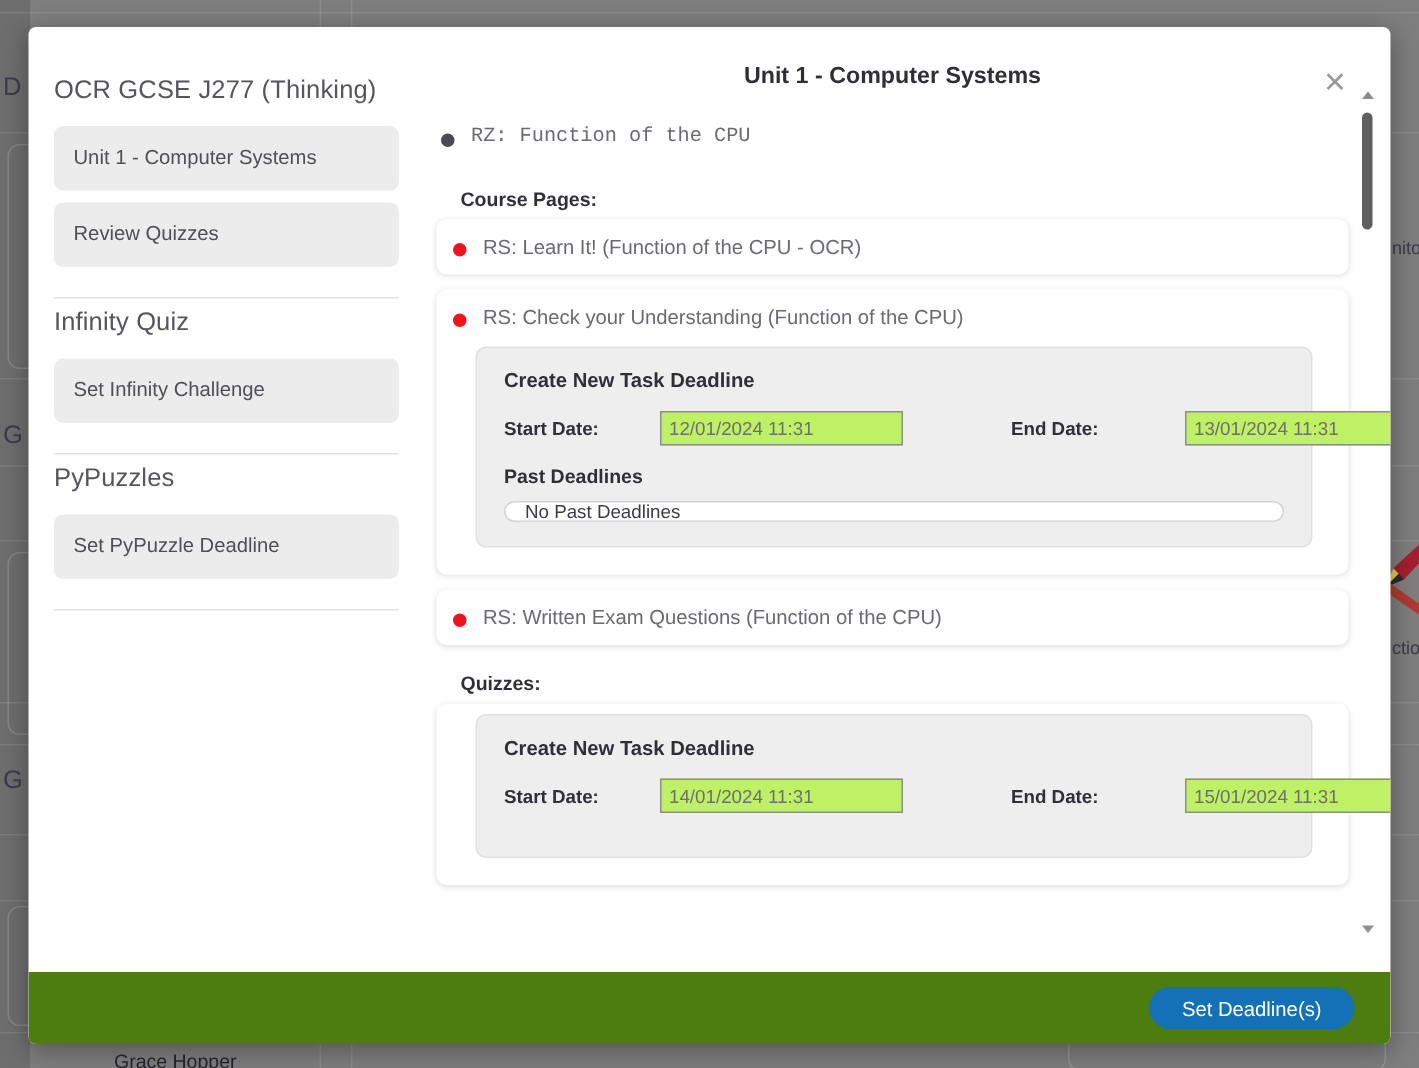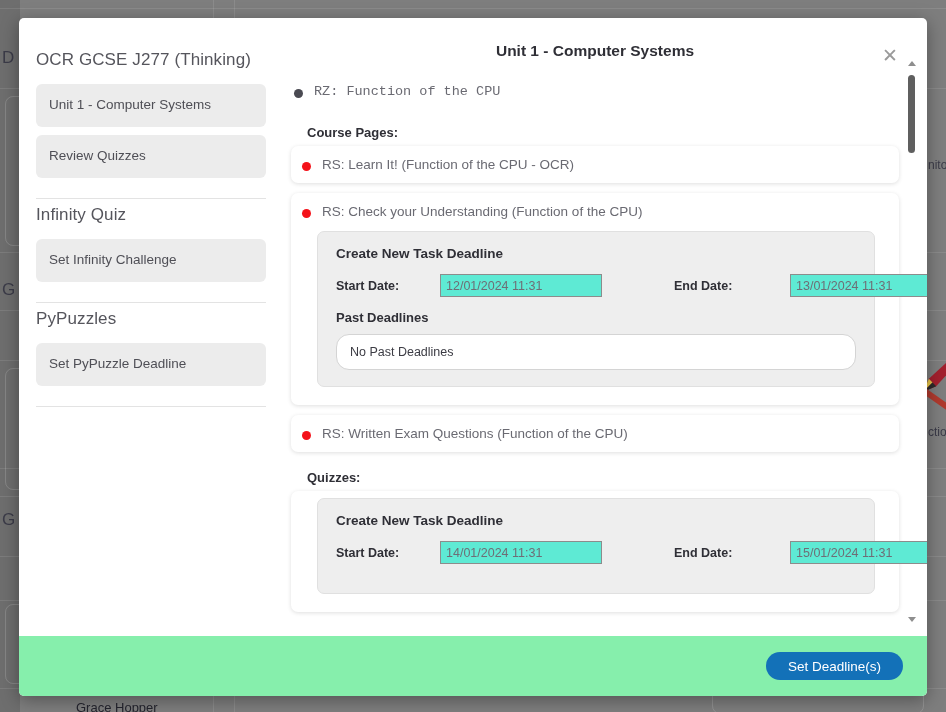--- a/index.html
+++ b/index.html
@@ -228,39 +228,39 @@
   .db-label.end {
     width: 116px;
     flex: 0 0 116px;
     padding-left: 72px;
     box-sizing: content-box;
   }
   .date-input {
     width: 150px;
     height: 17px;
     border: 1px solid #8c8c8c;
-    background: #5eead4;
+    background: #bef264;
     font-size: 12.5px;
     color: #6e6e76;
     padding: 2px 5px;
     font-family: "Liberation Sans", sans-serif;
     box-sizing: content-box;
     border-radius: 0;
   }
   .db-sub {
     font-size: 13px;
     font-weight: 700;
     color: #2f2f36;
     margin-bottom: 9px;
   }
   .past-input {
     display: block;
     width: 100%;
     box-sizing: border-box;
-    height: 36px;
+    height: 14px;
     border: 1px solid #d4d4d4;
     border-radius: 13px;
     background: #ffffff;
     font-size: 12.5px;
     color: #3c3c44;
     padding: 0 13px;
     font-family: "Liberation Sans", sans-serif;
   }
 
   
@@ -287,22 +287,22 @@
     width: 7px;
     height: 78px;
     background: #5f5f5f;
     border-radius: 4px;
   }
 
   
   .modal-footer {
     position: absolute;
     left: 0; right: 0; bottom: 0;
-    height: 60px;
-    background: #86efac;
+    height: 48px;
+    background: #4d7c0f;
     display: flex;
     align-items: center;
     justify-content: flex-end;
     padding-right: 24px;
     box-sizing: border-box;
   }
   .primary-btn {
     background: #1371b8;
     color: #ffffff;
     border: none;

